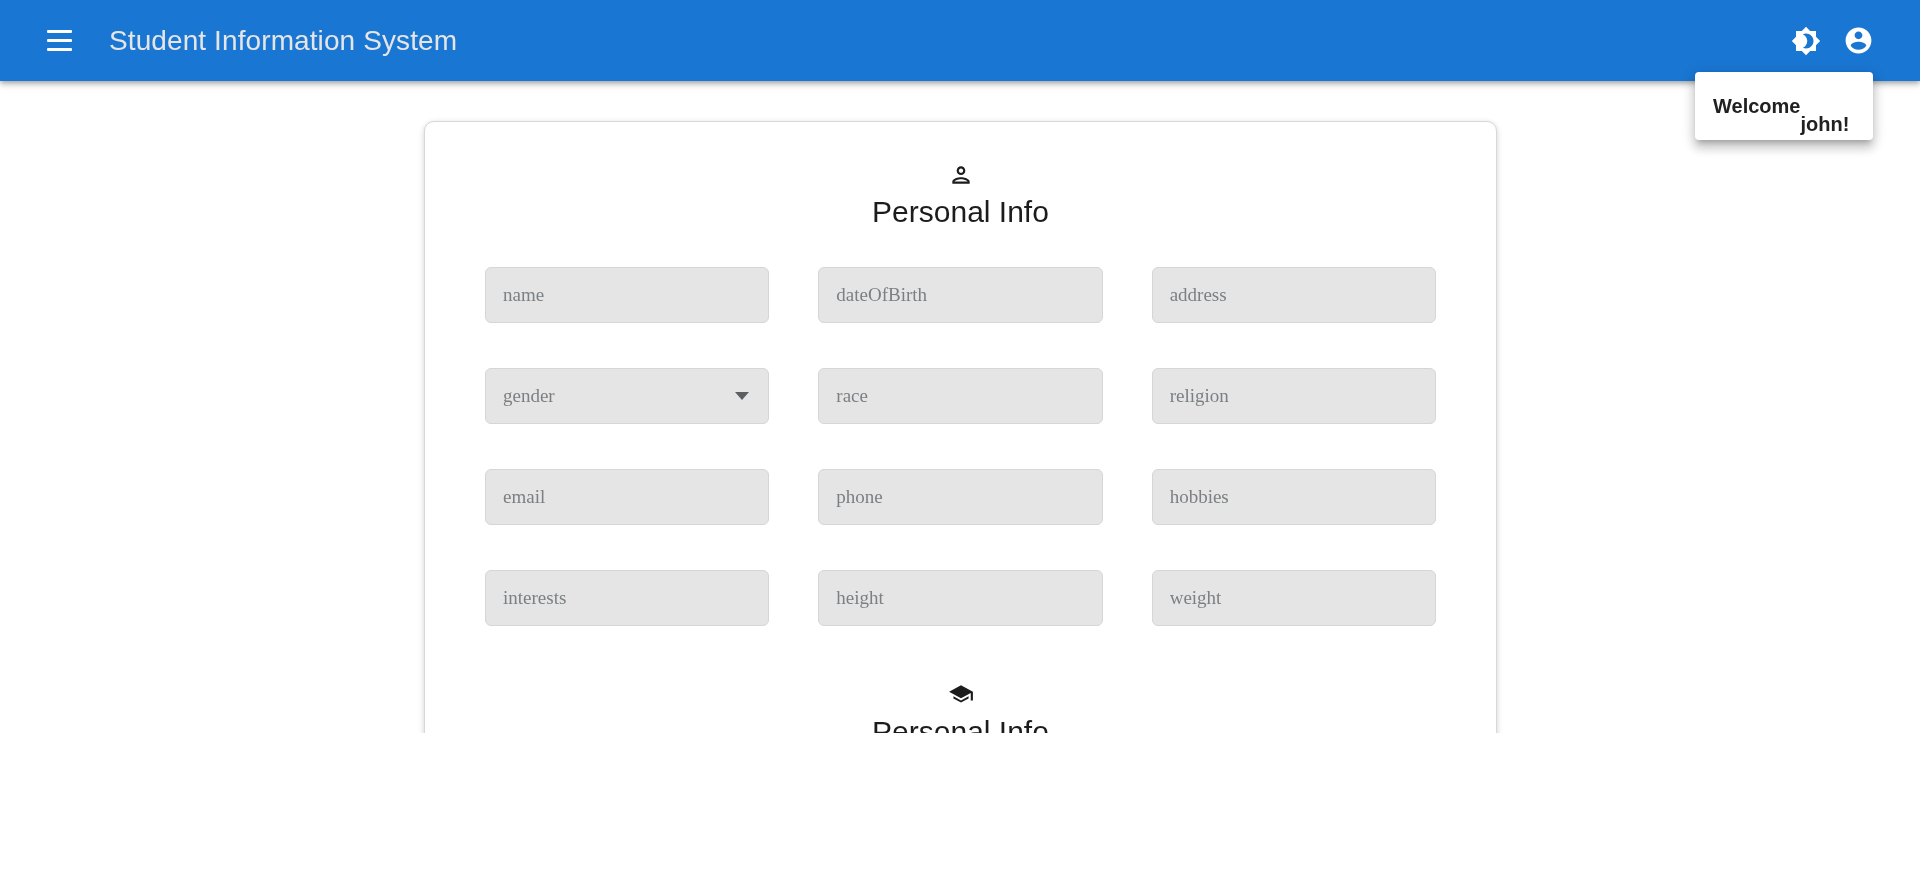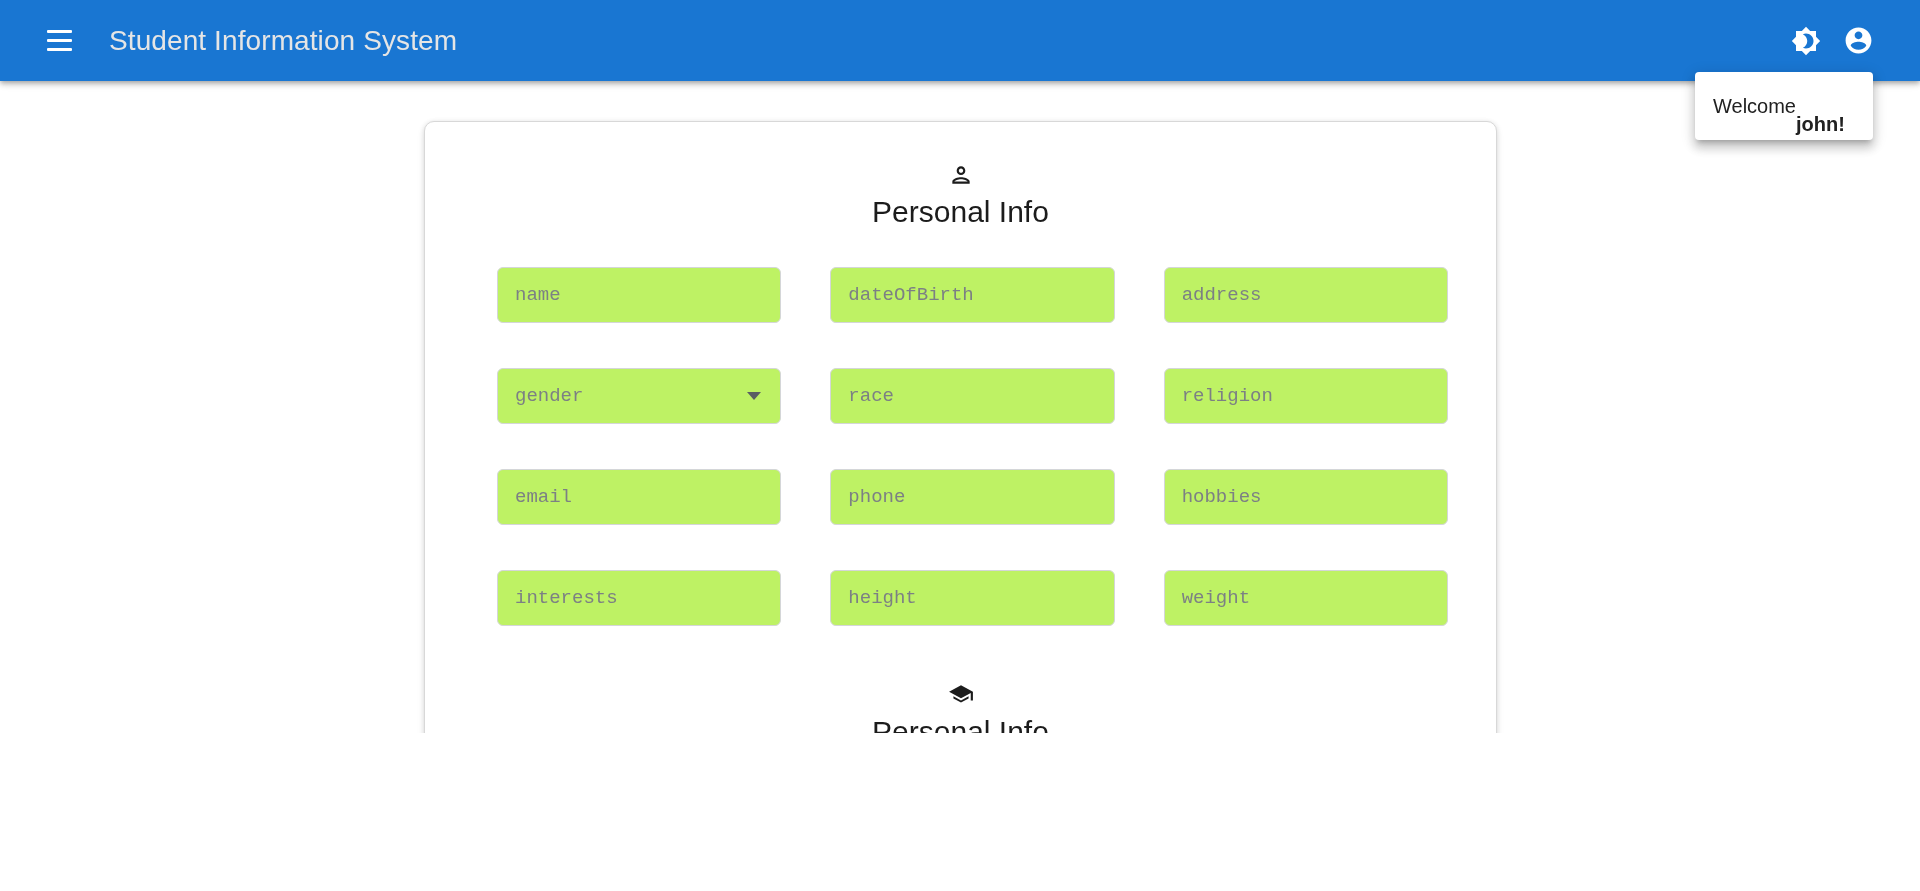--- a/index.html
+++ b/index.html
@@ -84,21 +84,21 @@
     height: 48px;
     display: flex;
     align-items: center;
     padding: 0 18px;
     font-size: 20px;
     color: #212121;
     cursor: pointer;
     white-space: nowrap;
   }
   .menu-item .bold { font-weight: 700; margin-top: 37px; }
-  .menu-item .pre { font-weight: 400; }
+  .menu-item .pre { font-weight: 700; }
 
   
   .page-wrap {
     position: absolute;
     top: 81px; left: 0;
     width: 1920px;
     height: 652px;
     overflow: hidden;
   }
   .card {
@@ -143,27 +143,26 @@
   .field {
     position: relative;
     height: 56px;
   }
   .field input,
   .field .select-box {
     width: 100%;
     height: 56px;
     border: 1px solid #d4d6d8;
     border-radius: 6px;
-    background: #bef264;
-    font-family: Liberation Mono, monospace;
+    background: #e5e5e5;
+    font-family: Liberation Serif, serif;
     font-size: 19px;
     color: #2c2c2c;
     padding: 0 17px;
     outline: none;
-    margin-left: 12px;
   }
   .field input::placeholder { color: #7c8084; opacity: 1; }
 
   .select-box {
     display: flex;
     align-items: center;
     justify-content: space-between;
     cursor: pointer;
     user-select: none;
   }

